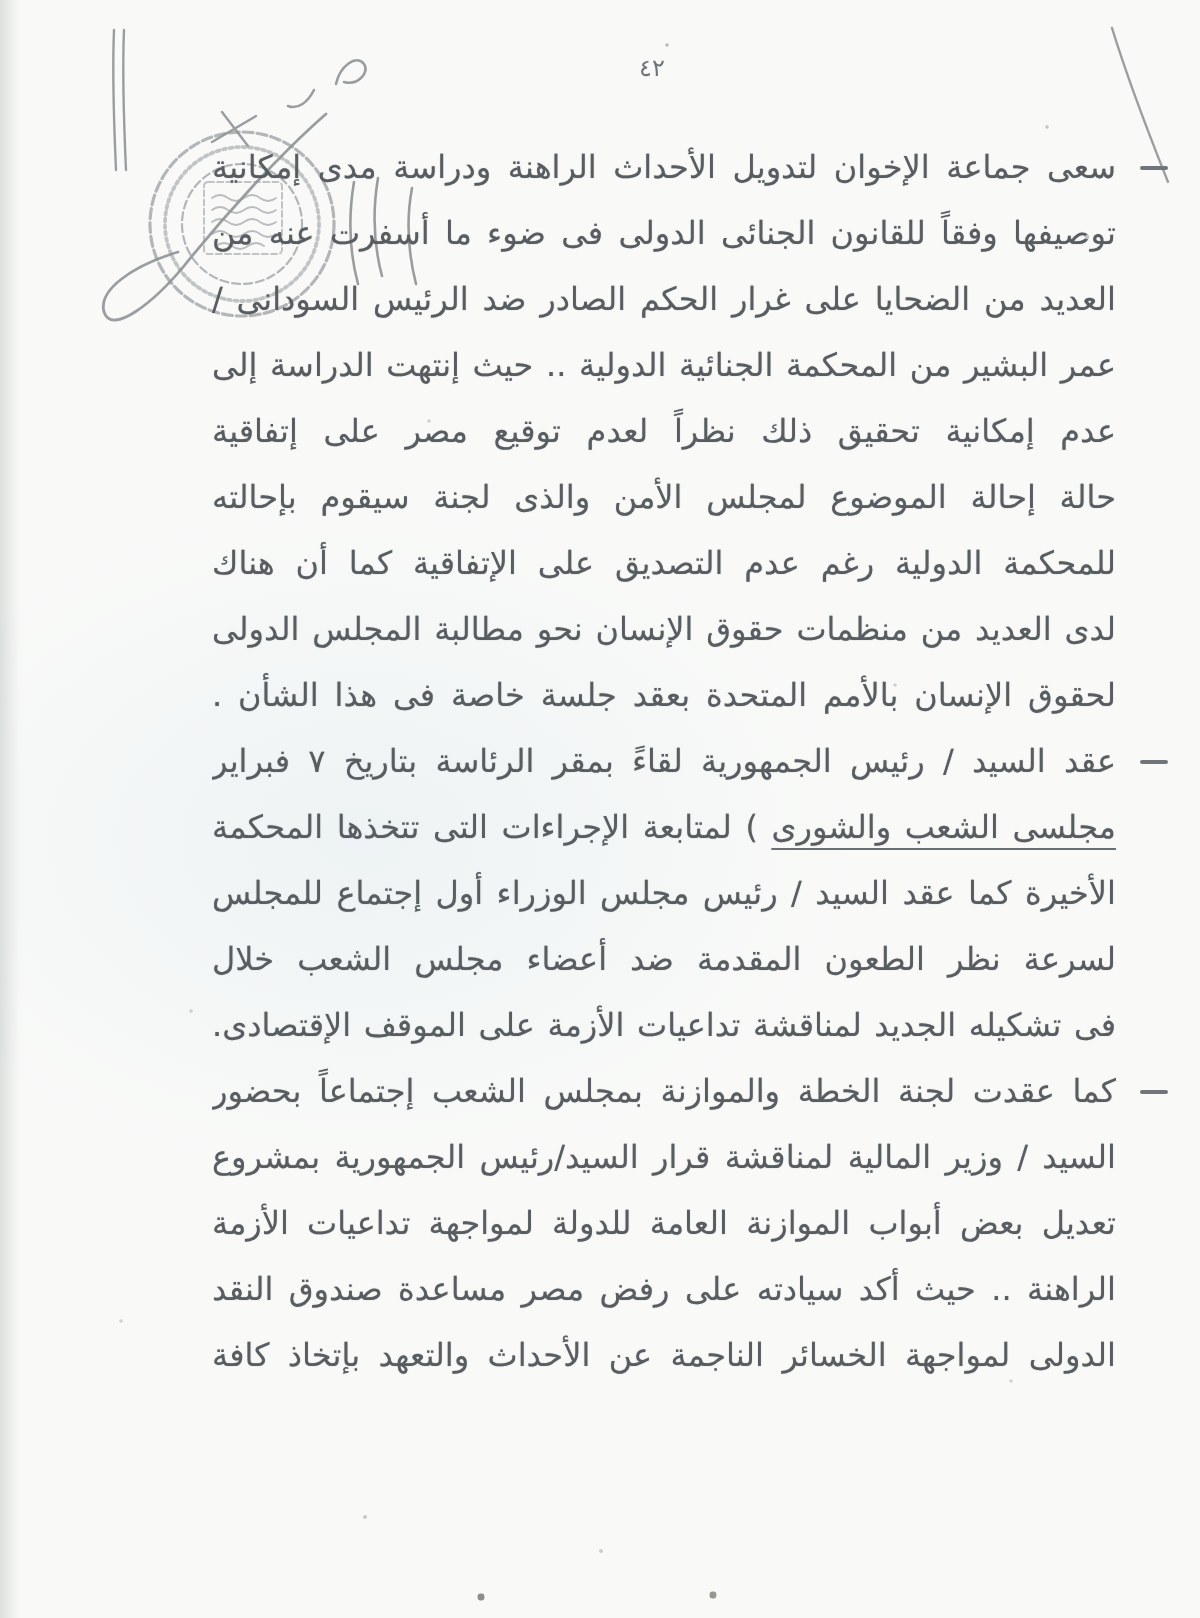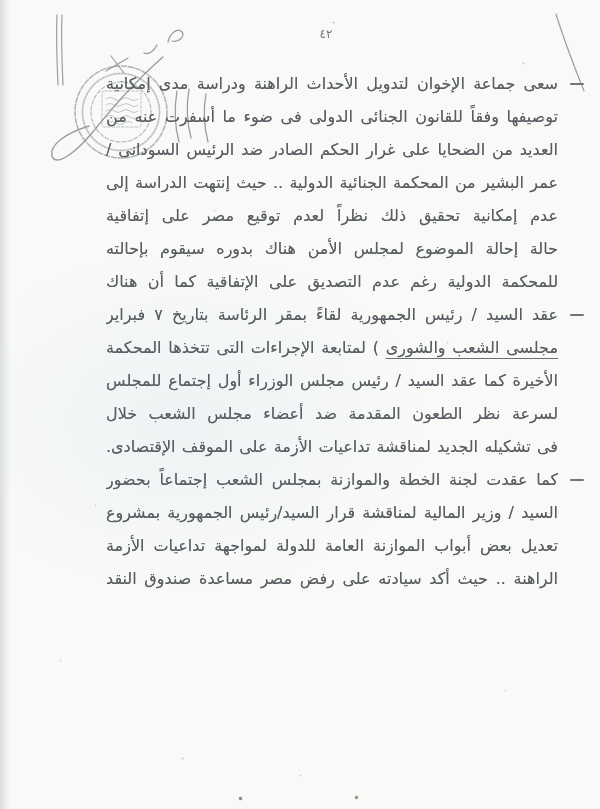--- a/index.html
+++ b/index.html
@@ -111,22 +111,24 @@
       <div class="para">
         <span class="bullet">
           <i class="dash"></i>
         </span>
         <div class="lines">
           <div class="line"><span class="seg">سعى جماعة الإخوان لتدويل الأحداث الراهنة ودراسة مدى إمكانية</span></div>
           <div class="line"><span class="seg">توصيفها وفقاً للقانون الجنائى الدولى فى ضوء ما أسفرت عنه من سقوط</span></div>
           <div class="line"><span class="seg">العديد من الضحايا على غرار الحكم الصادر ضد الرئيس السودانى /</span></div>
           <div class="line"><span class="seg">عمر البشير من المحكمة الجنائية الدولية .. حيث إنتهت الدراسة إلى</span></div>
           <div class="line"><span class="seg">عدم إمكانية تحقيق ذلك نظراً لعدم توقيع مصر على إتفاقية المحكمة</span></div>
-          <div class="line"><span class="seg">حالة إحالة الموضوع لمجلس الأمن هناك بدوره سيقوم بإحالته</span></div>
+          <div class="line"><span class="seg">حالة إحالة الموضوع لمجلس الأمن والذى لجنة سيقوم بإحالته</span></div>
           <div class="line"><span class="seg">للمحكمة الدولية رغم عدم التصديق على الإتفاقية كما أن هناك إتجاهاً</span></div>
+          <div class="line"><span class="seg">لدى العديد من منظمات حقوق الإنسان نحو مطالبة المجلس الدولى</span></div>
+          <div class="line"><span class="seg">لحقوق الإنسان بالأمم المتحدة بعقد جلسة خاصة فى هذا الشأن .</span></div>
         </div>
       </div>
       <div class="para">
         <span class="bullet">
           <i class="dash"></i>
         </span>
         <div class="lines">
           <div class="line"><span class="seg">عقد السيد / رئيس الجمهورية لقاءً بمقر الرئاسة بتاريخ ٧ فبراير الجارى</span></div>
           <div class="line"><span class="seg u">مجلسى الشعب والشورى</span><span class="seg"> ) لمتابعة الإجراءات التى تتخذها المحكمة</span></div>
           <div class="line"><span class="seg">الأخيرة كما عقد السيد / رئيس مجلس الوزراء أول إجتماع للمجلس</span></div>
@@ -136,18 +138,19 @@
       </div>
       <div class="para">
         <span class="bullet">
           <i class="dash"></i>
         </span>
         <div class="lines">
           <div class="line"><span class="seg">كما عقدت لجنة الخطة والموازنة بمجلس الشعب إجتماعاً بحضور</span></div>
           <div class="line"><span class="seg">السيد / وزير المالية لمناقشة قرار السيد/رئيس الجمهورية بمشروع قانون</span></div>
           <div class="line"><span class="seg">تعديل بعض أبواب الموازنة العامة للدولة لمواجهة تداعيات الأزمة</span></div>
           <div class="line"><span class="seg">الراهنة .. حيث أكد سيادته على رفض مصر مساعدة صندوق النقد</span></div>
+          <div class="line"><span class="seg">الدولى لمواجهة الخسائر الناجمة عن الأحداث والتعهد بإتخاذ كافة</span></div>
         </div>
       </div>
     </div>
 
   <div class="specks"></div>
 </div>
 
 </body></html>

